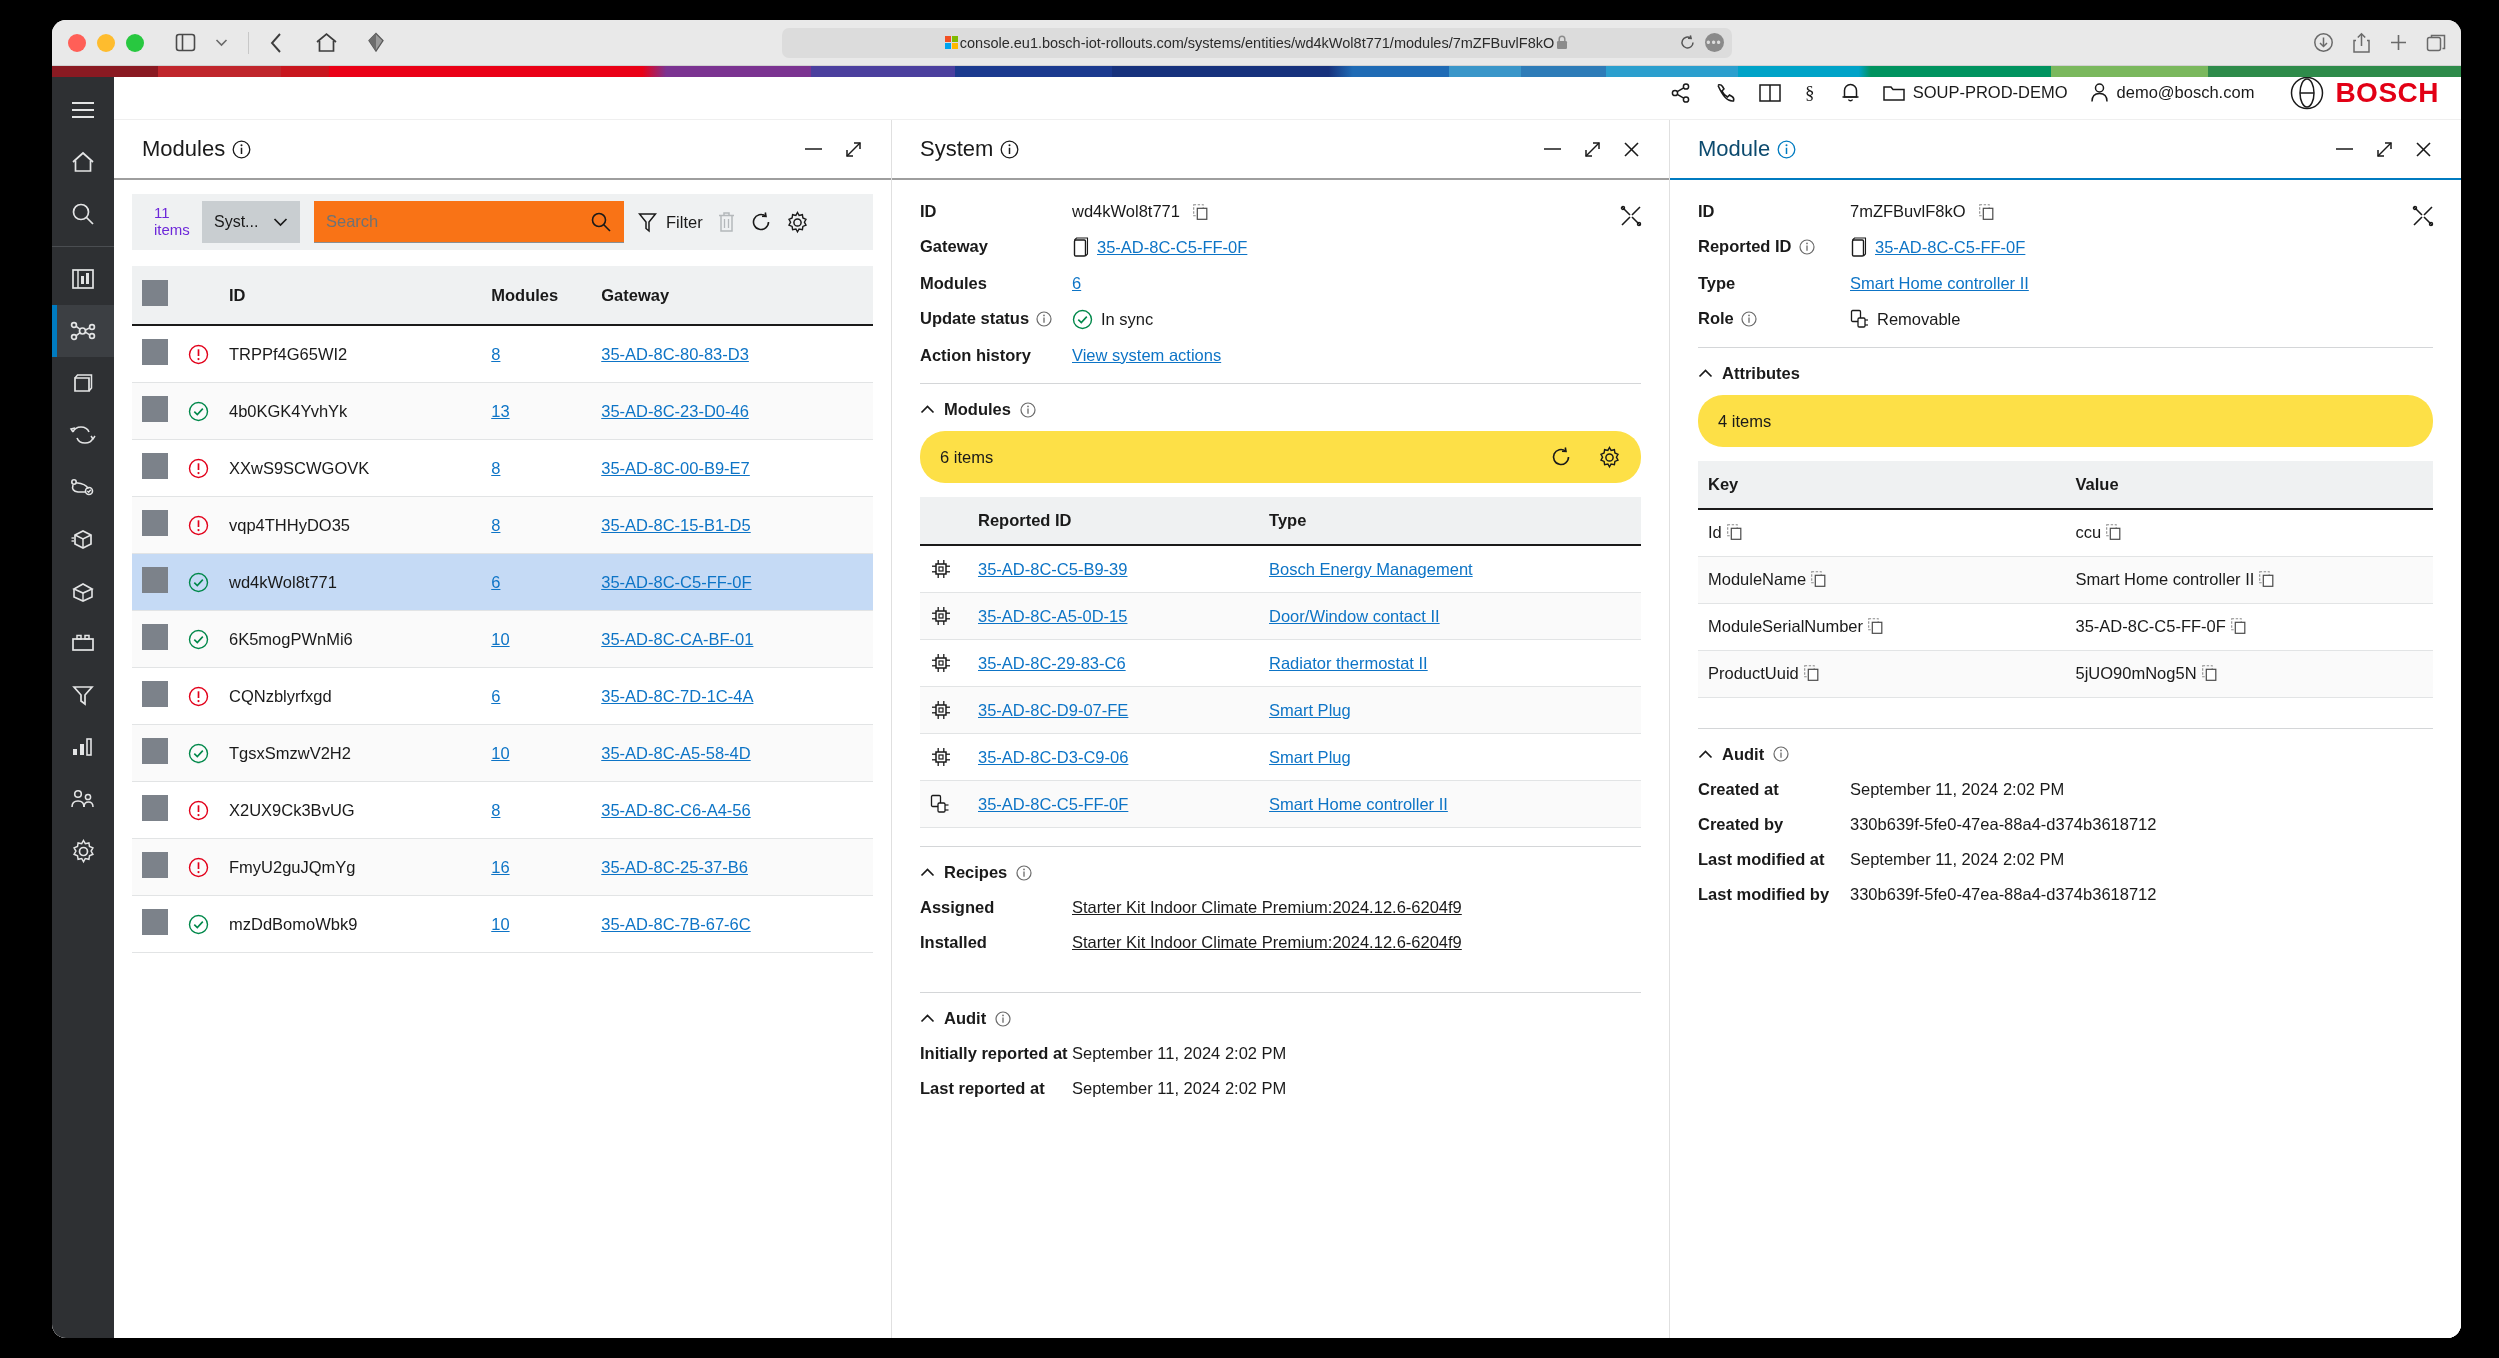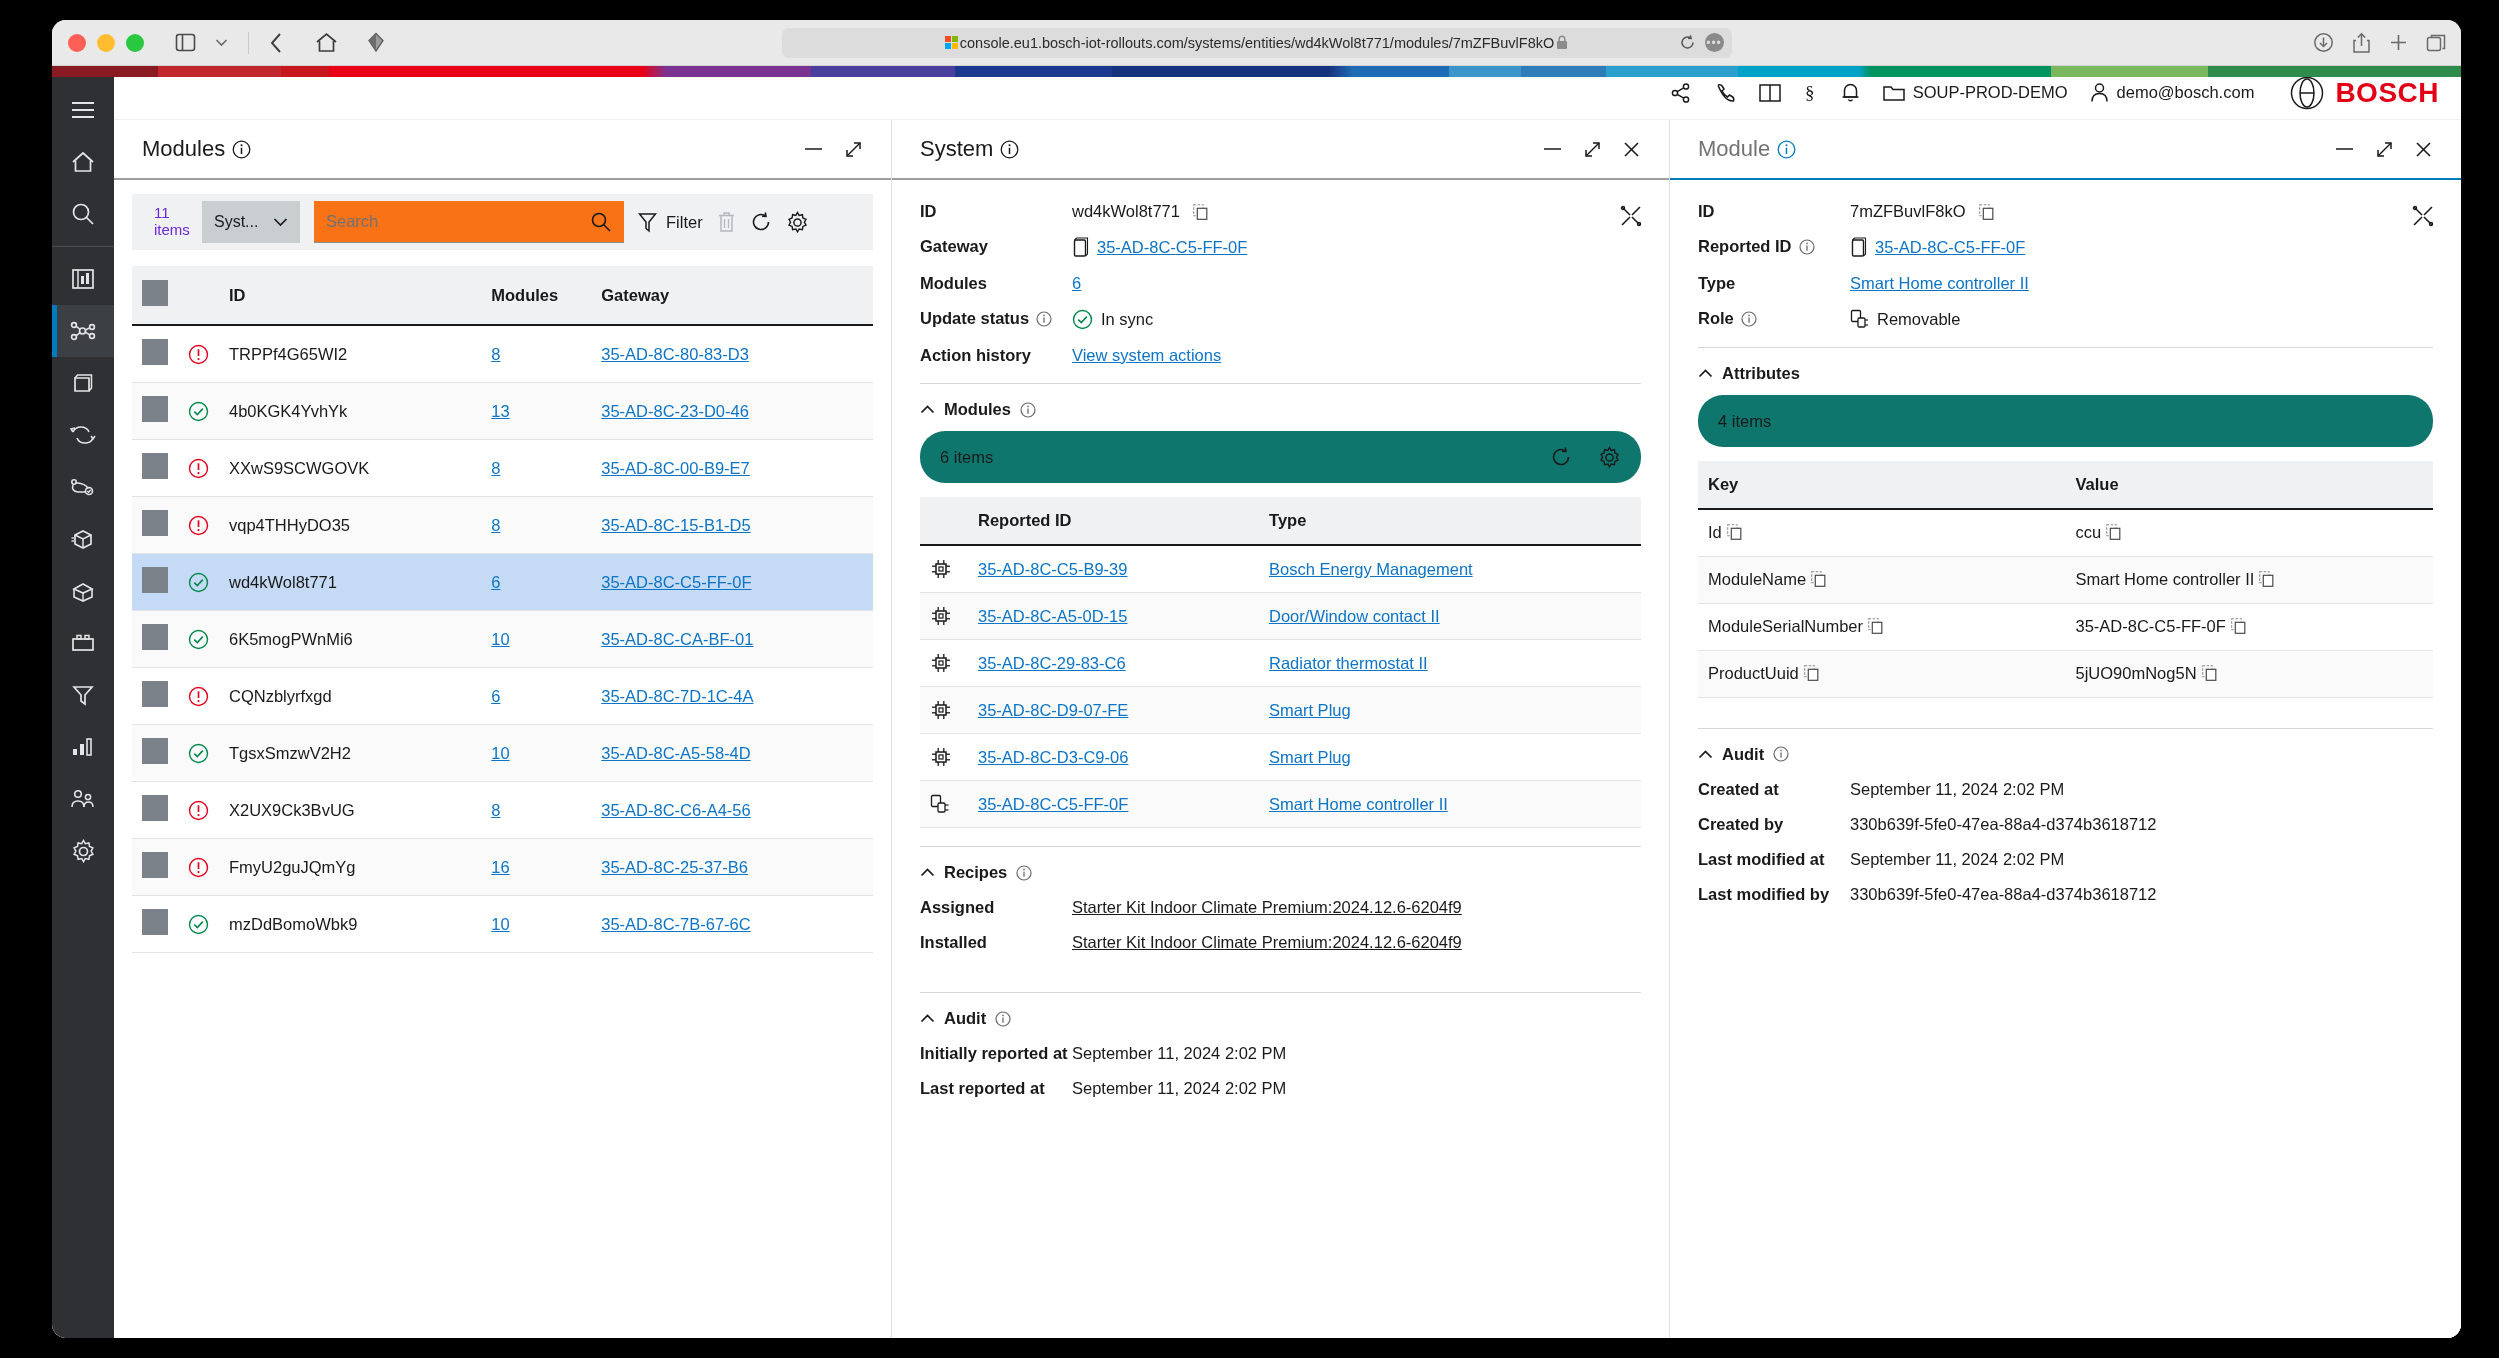--- a/index.html
+++ b/index.html
@@ -100,21 +100,21 @@
   .panel-sys{ flex:0 0 778px; border-right:1px solid #e0e0e0; }
   .panel-sysdet{ flex:0 0 778px; border-right:1px solid #e0e0e0; }
   .panel-mod{ flex:1; }
 
   .panel-head{
     height:60px; display:flex; align-items:center; padding:0 28px;
     border-bottom:2px solid #9e9e9e; flex:0 0 auto;
   }
   .panel-head.accent{ border-bottom:2px solid #007bc0; }
   .panel-title{ font-size:22px; color:#1a1a1a; }
-  .panel-title.blue{ color:#737373; }
+  .panel-title.blue{ color:#0c4a6e; }
   .info-i{ margin-left:7px; }
   .panel-head-actions{ margin-left:auto; display:flex; align-items:center; gap:20px; color:#1a1a1a; }
 
   .panel-body{ flex:1; overflow:hidden; }
 
   
   .tbar{
     background:#eff1f2; height:56px; display:flex; align-items:center; gap:14px;
     padding:0 22px 0 22px; margin:14px 18px 0 18px;
   }
@@ -158,21 +158,21 @@
   .drow{ display:flex; align-items:flex-start; margin-bottom:16px; font-size:16.5px; }
   .dlabel{ width:152px; flex:0 0 152px; font-weight:bold; color:#1a1a1a; display:flex; align-items:center; gap:7px;}
   .dval{ color:#1a1a1a; display:flex; align-items:center; gap:8px; }
   .wrench{ position:absolute; right:26px; top:24px; color:#1a1a1a; }
 
   .sect{ margin:18px 28px 0 28px; border-top:1px solid #d4d6d8; padding-top:16px; }
   .sect-title{ display:flex; align-items:center; gap:9px; font-size:16.5px; font-weight:bold; color:#1a1a1a; }
   .caret{ font-size:13px; color:#1a1a1a; }
 
   .subbar{
-    background:#0f766e; height:52px; display:flex; align-items:center; padding:0 20px;
+    background:#fde047; height:52px; display:flex; align-items:center; padding:0 20px;
     margin-top:12px; font-size:16.5px; color:#1a1a1a;border-radius:25px;
   }
   .subbar .sp{ margin-left:auto; display:flex; gap:26px; align-items:center; }
 
   .tbl-inner{ margin-top:14px; }
   .tbl-inner thead th{
     background:#eff1f2; font-size:16.5px; text-align:left; padding:14px 10px;
     border-bottom:2px solid #1a1a1a; font-weight:bold; color:#1a1a1a;
   }
   .tbl-inner tbody td{

